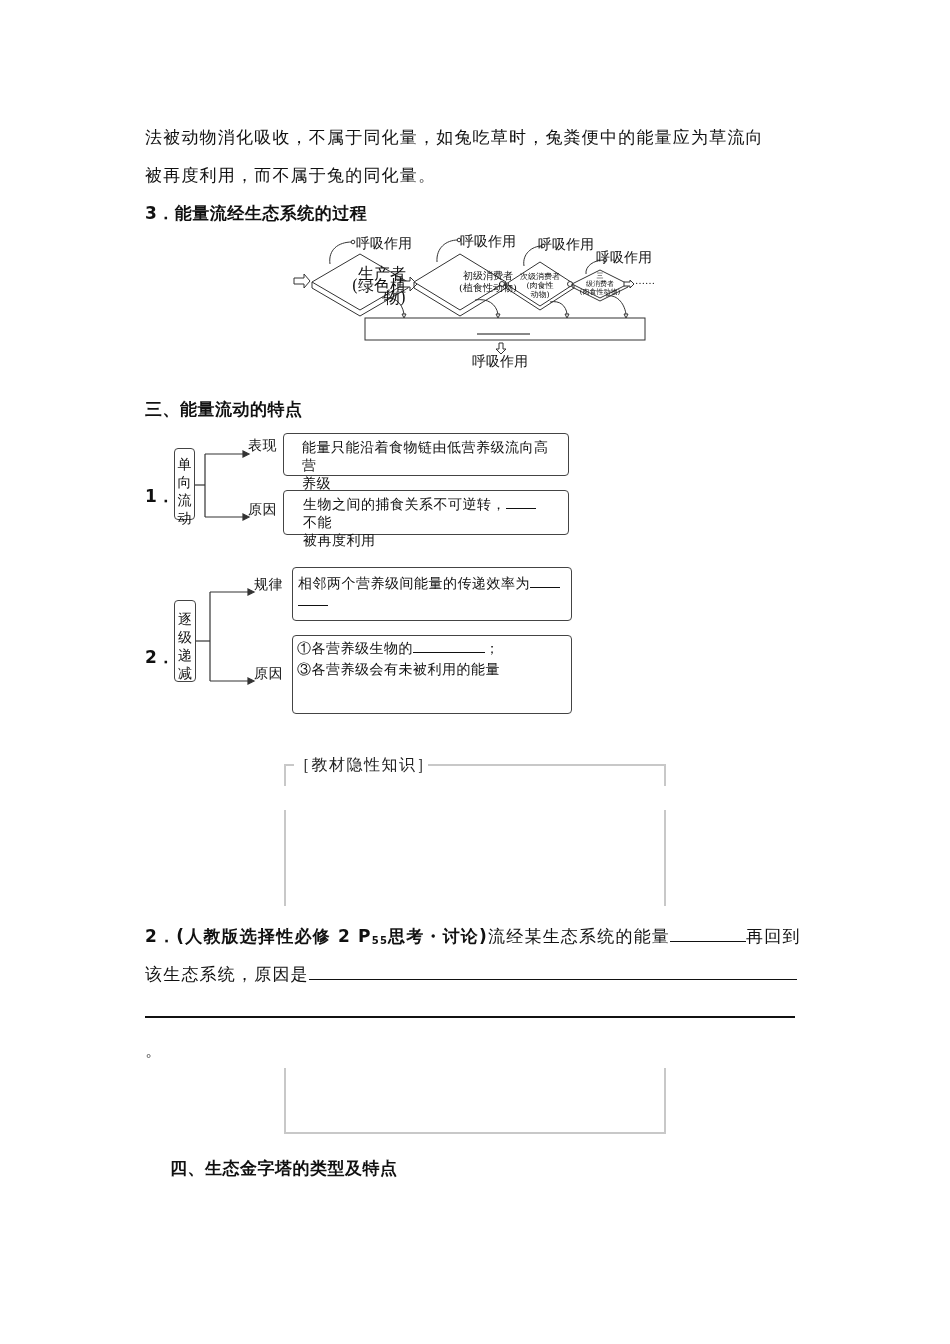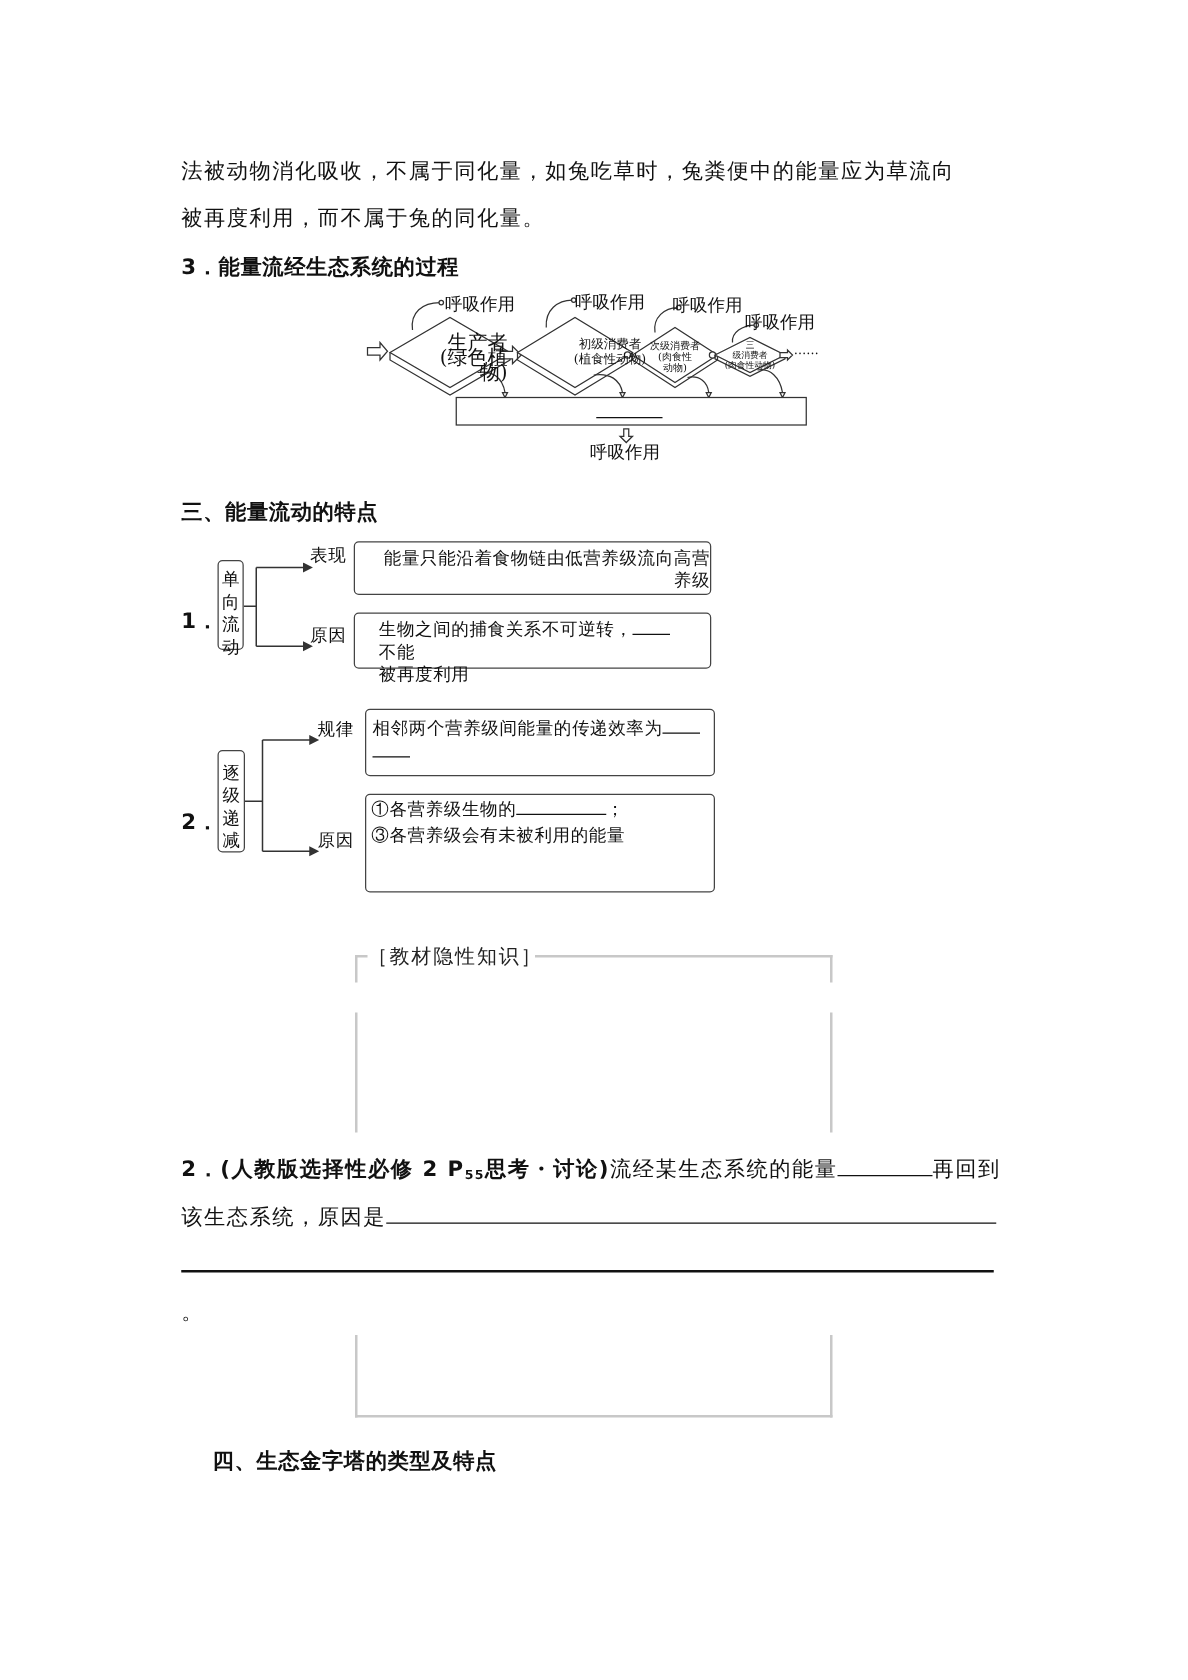--- a/index.html
+++ b/index.html
@@ -116,21 +116,21 @@
     <line x1="0" y1="35" x2="10" y2="35"></line>
     <line x1="10" y1="4" x2="10" y2="67"></line>
     <line x1="10" y1="4" x2="52" y2="4"></line>
     <line x1="10" y1="67" x2="52" y2="67"></line>
     <path d="M48 1 L54 4 L48 7 Z" fill="#333"></path>
     <path d="M48 64 L54 67 L48 70 Z" fill="#333"></path>
   </g>
 </svg>
 <div class="abs sm" style="left:212px; top:436px;">表现</div>
 <div class="abs sm" style="left:212px; top:500px;">原因</div>
-<div class="abs rbox sm" style="left:247px; top:433px; width:286px; height:43px; padding:4px 0;text-align:right;">
+<div class="abs rbox sm" style="left:247px; top:433px; width:286px; height:43px; padding:4px 18px;">
   <div>能量只能沿着食物链由低营养级流向高营</div>
   <div>养级</div>
 </div>
 <div class="abs rbox sm" style="left:247px; top:490px; width:286px; height:45px; padding:4px 19px;">
   <div><span>生物之间的捕食关系不可逆转，</span><span class="blank" style="width:30px;"></span><span>不能</span></div>
   <div>被再度利用</div>
 </div>
 
 <div class="abs heading" style="left:145px; top:646px;">2．</div>
 <div class="abs vbox" style="left:174px; top:600px; width:22px; height:82px; padding-top:9px;">

